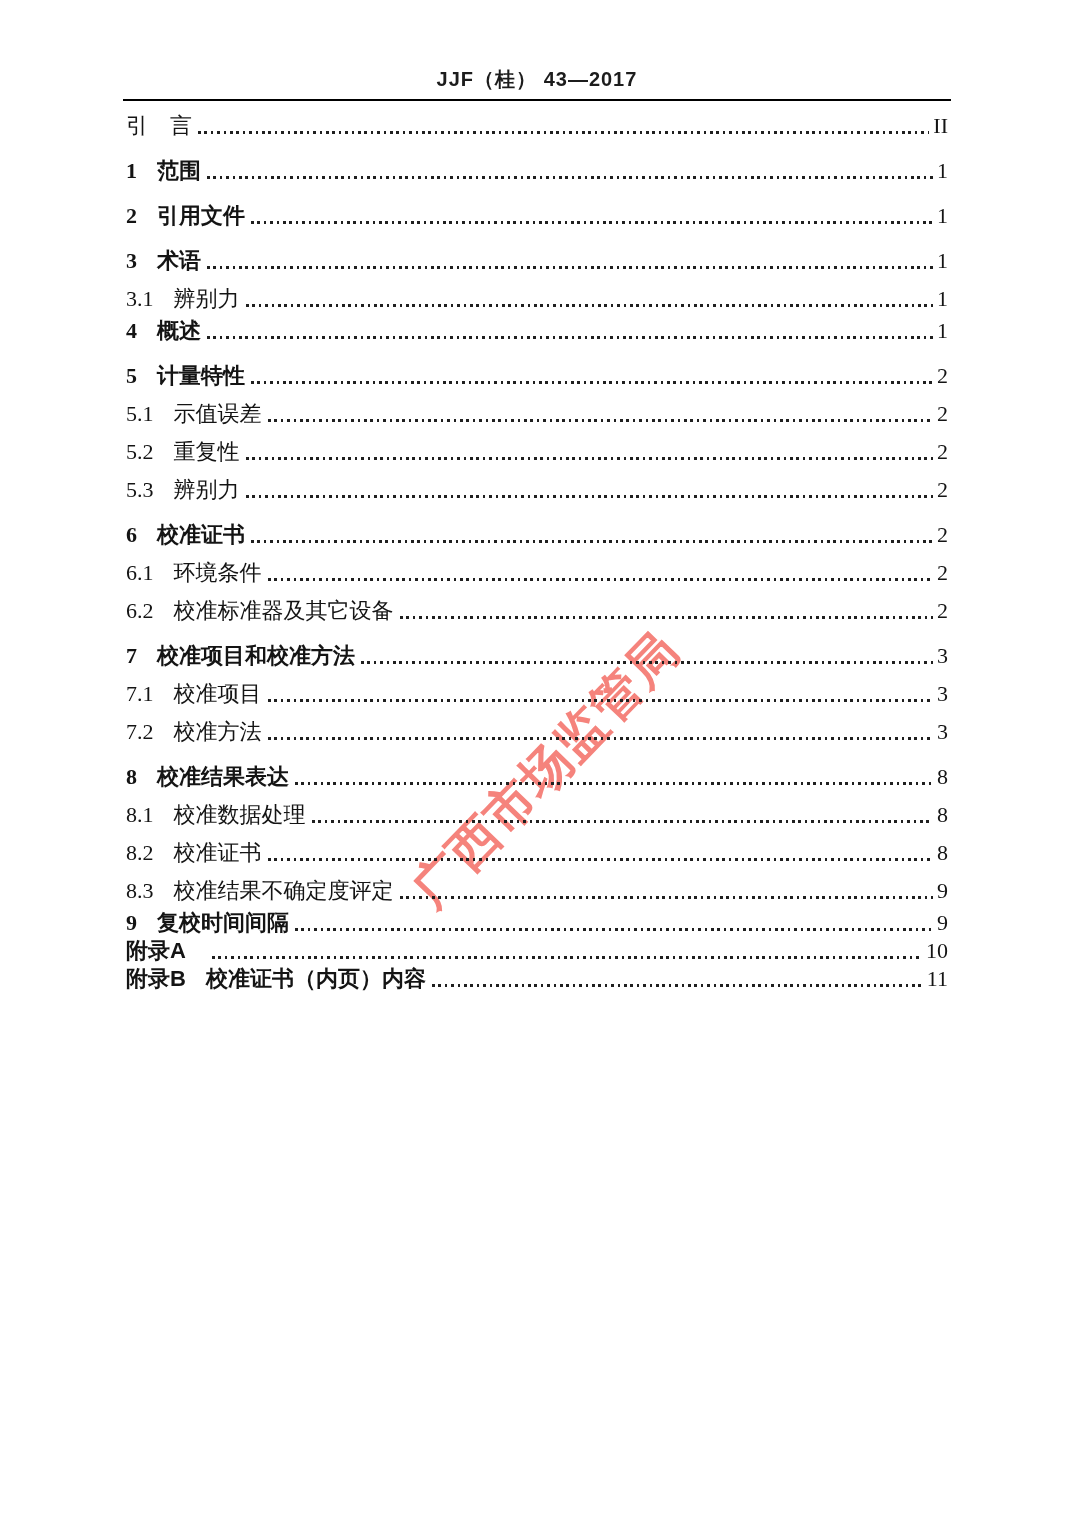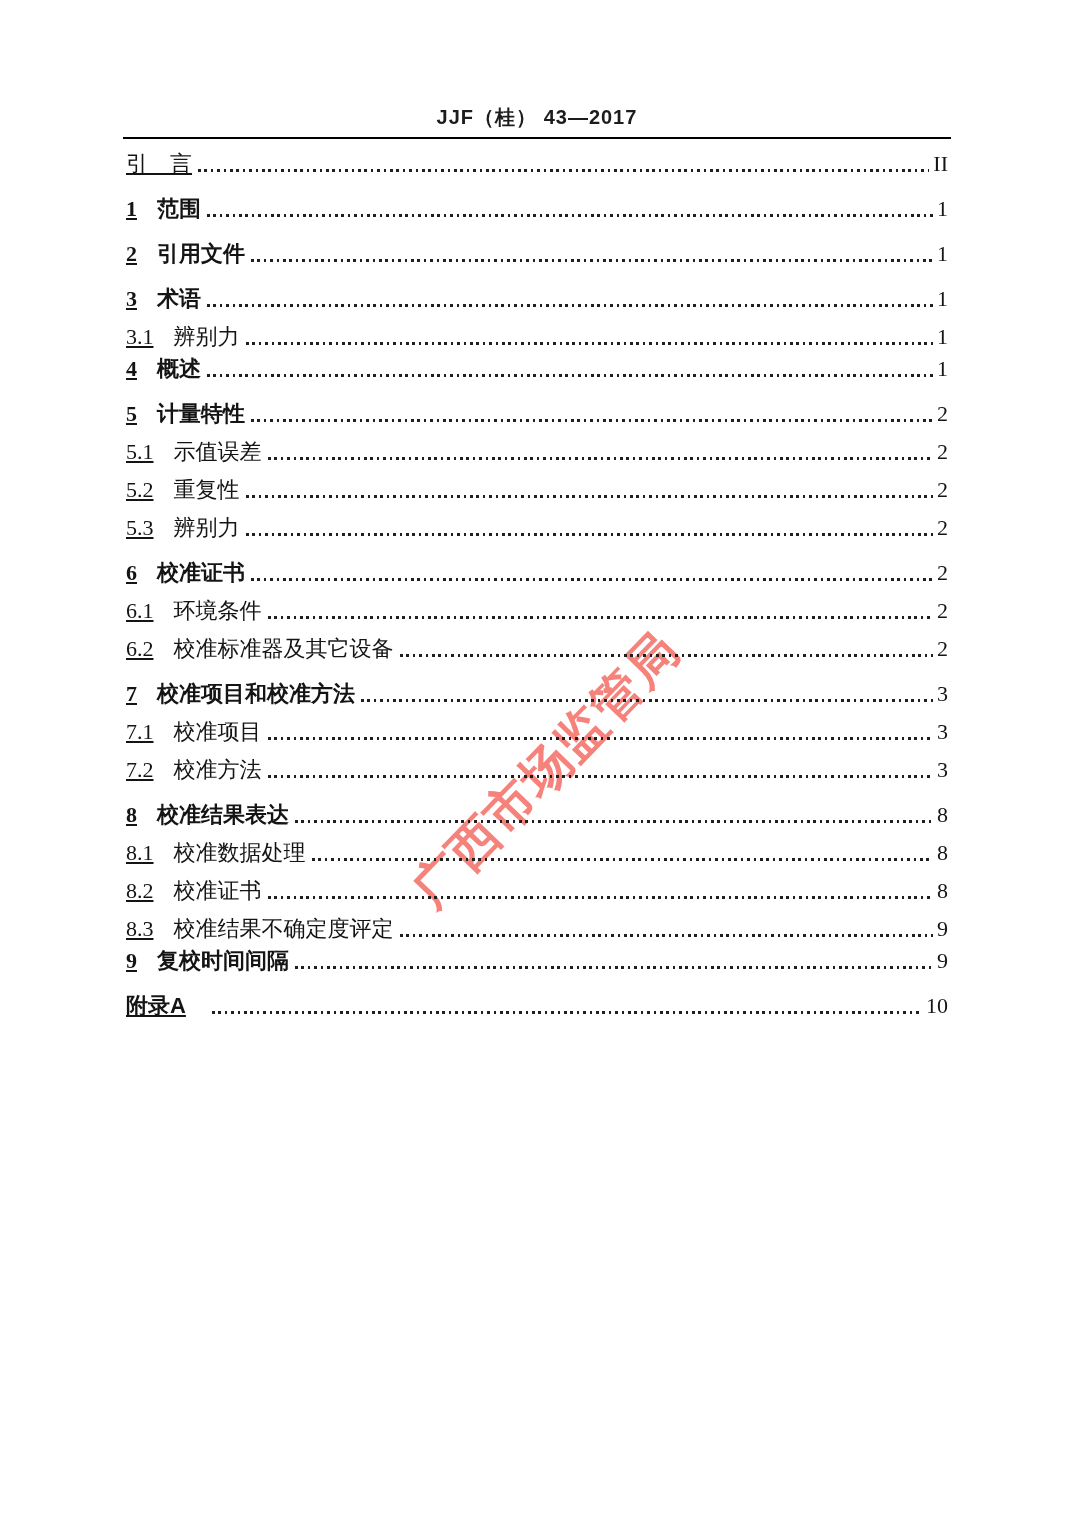--- a/index.html
+++ b/index.html
@@ -13,21 +13,21 @@
     position:absolute;left:546px;top:770px;z-index:0;
     transform:translate(-50%,-50%) rotate(-46deg);
     font-family:"Liberation Sans","DejaVu Sans",sans-serif;
     font-weight:700;font-size:50px;letter-spacing:1px;white-space:nowrap;
     pointer-events:none;
   }
 
   .content{position:relative;z-index:1;}
 
   .doc-header{
-    padding-top:106px;text-align:center;
+    padding-top:68px;text-align:center;
     font-family:"Liberation Sans","DejaVu Sans",sans-serif;
     font-weight:700;font-size:20px;line-height:22px;color:#1c1c1c;
     letter-spacing:1px;
   }
   .header-rule{
     width:828px;margin:9px auto 0;height:0;
     border-top:2.5px solid #000;
   }
 
   .doc-title{
@@ -35,35 +35,35 @@
     font-family:"Liberation Sans","DejaVu Sans",sans-serif;
     font-weight:700;font-size:48px;line-height:56px;color:#000;
     letter-spacing:16px;text-indent:16px;
   }
 
   .toc{width:822px;margin:11px auto 0;}
   .row{
     display:flex;align-items:baseline;
     font-size:22px;line-height:28px;font-weight:400;
   }
-  .row .num{white-space:pre;margin-right:20px;flex:none;text-decoration:underline;}
+  .row .num{white-space:pre;margin-right:20px;flex:none;}
   .row .rtitle{white-space:pre;flex:none;}
   .row .dots{
     flex:1 1 auto;align-self:flex-end;height:3px;
     margin:0 4px 6px 6px;
     background-image:repeating-linear-gradient(90deg,#1f1f1f 0 2.6px,transparent 2.6px 6.4px);
   }
   .row .pagenum{flex:none;font-weight:400;font-family:"Liberation Serif","DejaVu Serif",serif;}
 
   .row.intro{margin-top:0;}
   .row.intro .num{margin-right:0;}
   .row.h1{margin-top:17px;}
   .row.h1-tight{margin-top:4px;}
   .row.sub{margin-top:10px;}
-  .row.appendix{margin-top:17px;}
+  .row.appendix{}
   .row.h1 .num,.row.h1-tight .num,.row.appendix .num,
   .row.h1 .rtitle,.row.h1-tight .rtitle,.row.appendix .rtitle{
     font-weight:700;
   }
   .row.h1 .rtitle,.row.h1-tight .rtitle,.row.appendix .rtitle,
   .row.appendix .num{
     font-family:"Liberation Sans","DejaVu Sans",sans-serif;
   }
 </style>
 </head>
@@ -224,17 +224,23 @@
     <span class="dots"></span>
     <span class="pagenum">9</span>
   </div>
 
   <div class="row appendix">
     <span class="num">附录A</span>
     <span class="dots"></span>
     <span class="pagenum">10</span>
   </div>
 
+  <div class="row appendix">
+    <span class="num">附录B</span>
+    <span class="rtitle">校准证书（内页）内容</span>
+    <span class="dots"></span>
+    <span class="pagenum">11</span>
+  </div>
 
 </div>
   </div>
 
 </div>
 
 </body></html>

